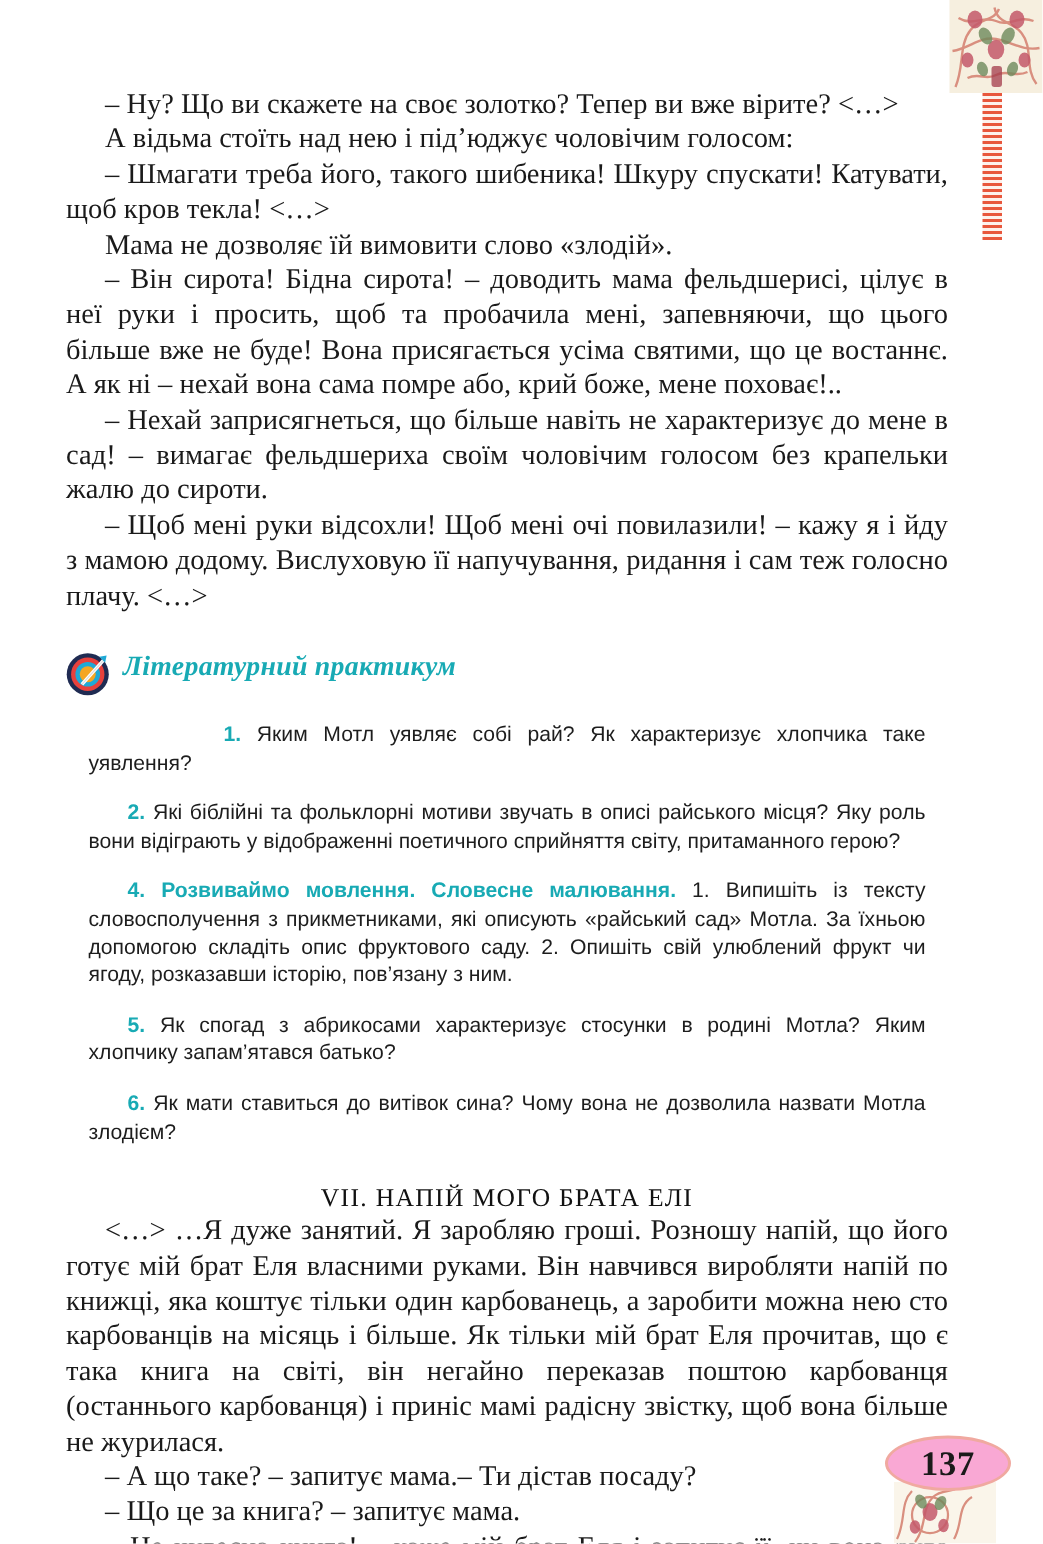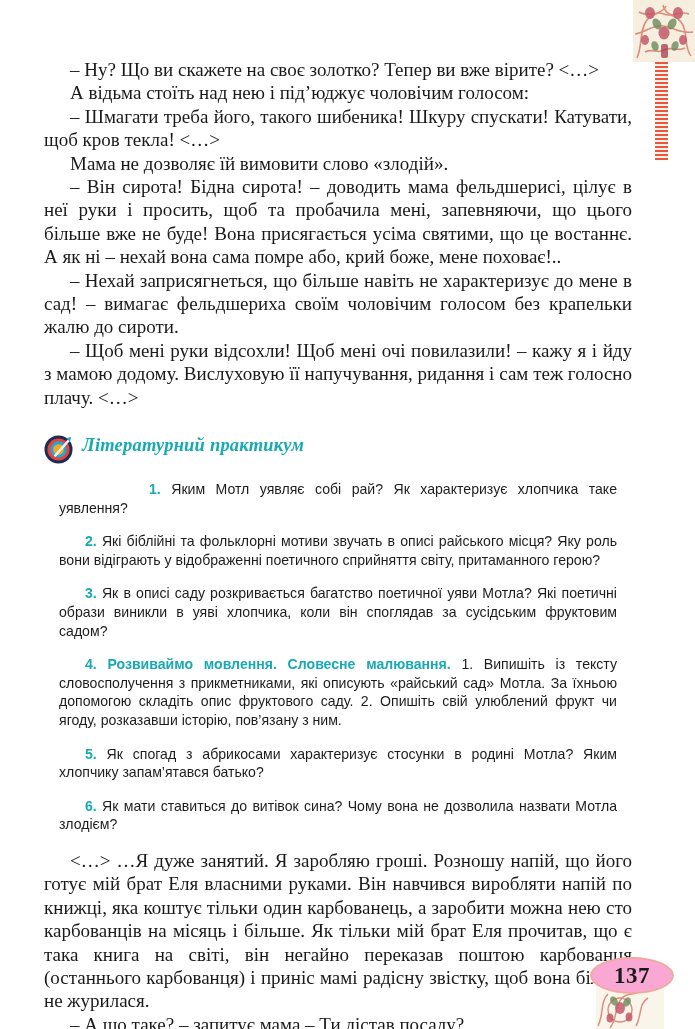--- a/index.html
+++ b/index.html
@@ -225,39 +225,36 @@
       <ul class="q-list">
         <li class="question first">
           <span class="qnum">1. </span>
           <span>Яким Мотл уявляє собі рай? Як характеризує хлопчика таке уявлення?</span>
         </li>
         <li class="question">
           <span class="qnum">2. </span>
           <span>Які біблійні та фольклорні мотиви звучать в описі райського місця? Яку роль вони відіграють у відображенні поетичного сприйняття світу, притаманного герою?</span>
         </li>
         <li class="question">
-          <span class="qnum">3. </span>
-          <span>Як в описі саду розкривається багатство поетичної уяви Мотла? Які поетичні образи виникли в уяві хлопчика, коли він споглядав за сусідським фруктовим садом?</span>
-        </li>
-        <li class="question">
           <span class="qnum">4. </span>
           <span class="qhead">Розвиваймо мовлення. Словесне малювання. </span>
           <span>1. Випишіть із тексту словосполучення з прикметниками, які описують «райський сад» Мотла. За їхньою допомогою складіть опис фруктового саду. 2. Опишіть свій улюблений фрукт чи ягоду, розказавши історію, пов’язану з ним.</span>
         </li>
         <li class="question">
           <span class="qnum">5. </span>
           <span>Як спогад з абрикосами характеризує стосунки в родині Мотла? Яким хлопчику запам’ятався батько?</span>
         </li>
         <li class="question">
           <span class="qnum">6. </span>
           <span>Як мати ставиться до витівок сина? Чому вона не дозволила назвати Мотла злодієм?</span>
         </li>
       </ul>
     </div>
 
+    <h2 class="section-title">VII. НАПІЙ МОГО БРАТА ЕЛІ</h2>
 
     <p class="body after-title">&lt;…&gt; …Я дуже занятий. Я заробляю гроші. Розношу напій, що його готує мій брат Еля власними руками. Він навчився виробляти напій по книжці, яка коштує тільки один карбованець, а заробити можна нею сто карбованців на місяць і більше. Як тільки мій брат Еля прочитав, що є така книга на світі, він негайно переказав поштою карбованця (останнього карбованця) і приніс мамі радісну звістку, щоб вона більше не журилася.</p>
     <p class="body">– А що таке? – запитує мама.– Ти дістав посаду?</p>
     <p class="body">– Що це за книга? – запитує мама.</p>
     <p class="body">– Це чудесна книга! – каже мій брат Еля і запитує її, чи вона буде задоволена сотнею карбованців на місяць? &lt;…&gt;</p>
   </div>
 
   <div class="orn-bottom">
     <svg class="orn-svg" viewBox="0 0 68 41" preserveAspectRatio="none" aria-hidden="true">
       <rect x="0" y="0" width="68" height="41" fill="#faf5ea"></rect>

